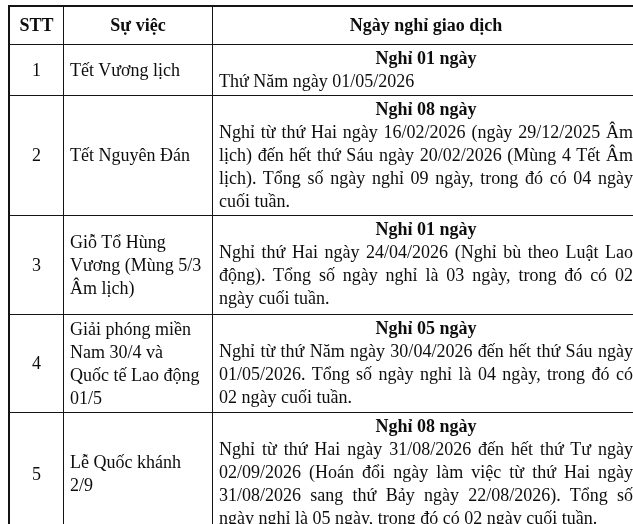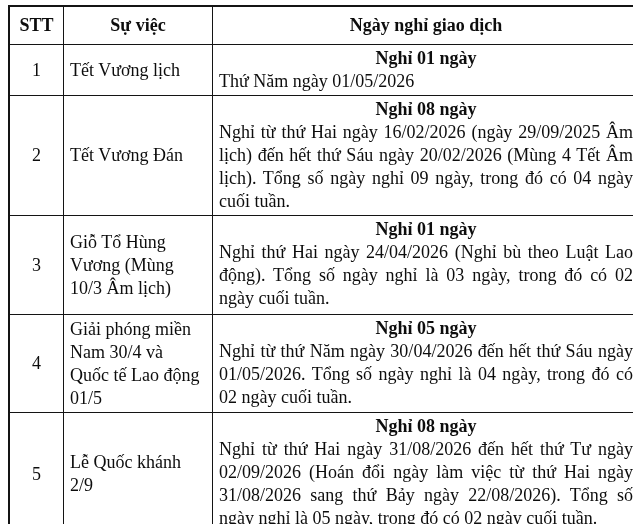--- a/index.html
+++ b/index.html
@@ -88,29 +88,29 @@
       <tr class="r1">
         <td class="stt-cell">1</td>
         <td class="event-cell">Tết Vương lịch</td>
         <td class="desc-cell">
           <div class="desc-bold">Nghỉ 01 ngày</div>
           <div class="desc-text">Thứ Năm ngày 01/05/2026</div>
         </td>
       </tr>
       <tr class="r2">
         <td class="stt-cell">2</td>
-        <td class="event-cell">Tết Vương Đán</td>
+        <td class="event-cell">Tết Nguyên Đán</td>
         <td class="desc-cell">
           <div class="desc-bold">Nghỉ 08 ngày</div>
-          <div class="desc-text">Nghỉ từ thứ Hai ngày 16/02/2026 (ngày 29/09/2025 Âm lịch) đến hết thứ Sáu ngày 20/02/2026 (Mùng 4 Tết Âm lịch). Tổng số ngày nghỉ 09 ngày, trong đó có 04 ngày cuối tuần.</div>
+          <div class="desc-text">Nghỉ từ thứ Hai ngày 16/02/2026 (ngày 29/12/2025 Âm lịch) đến hết thứ Sáu ngày 20/02/2026 (Mùng 4 Tết Âm lịch). Tổng số ngày nghỉ 09 ngày, trong đó có 04 ngày cuối tuần.</div>
         </td>
       </tr>
       <tr class="r3">
         <td class="stt-cell">3</td>
-        <td class="event-cell">Giỗ Tổ Hùng Vương (Mùng 10/3 Âm lịch)</td>
+        <td class="event-cell">Giỗ Tổ Hùng Vương (Mùng 5/3 Âm lịch)</td>
         <td class="desc-cell">
           <div class="desc-bold">Nghỉ 01 ngày</div>
           <div class="desc-text">Nghỉ thứ Hai ngày 24/04/2026 (Nghỉ bù theo Luật Lao động). Tổng số ngày nghỉ là 03 ngày, trong đó có 02 ngày cuối tuần.</div>
         </td>
       </tr>
       <tr class="r4">
         <td class="stt-cell">4</td>
         <td class="event-cell">Giải phóng miền Nam 30/4 và Quốc tế Lao động 01/5</td>
         <td class="desc-cell">
           <div class="desc-bold">Nghỉ 05 ngày</div>

